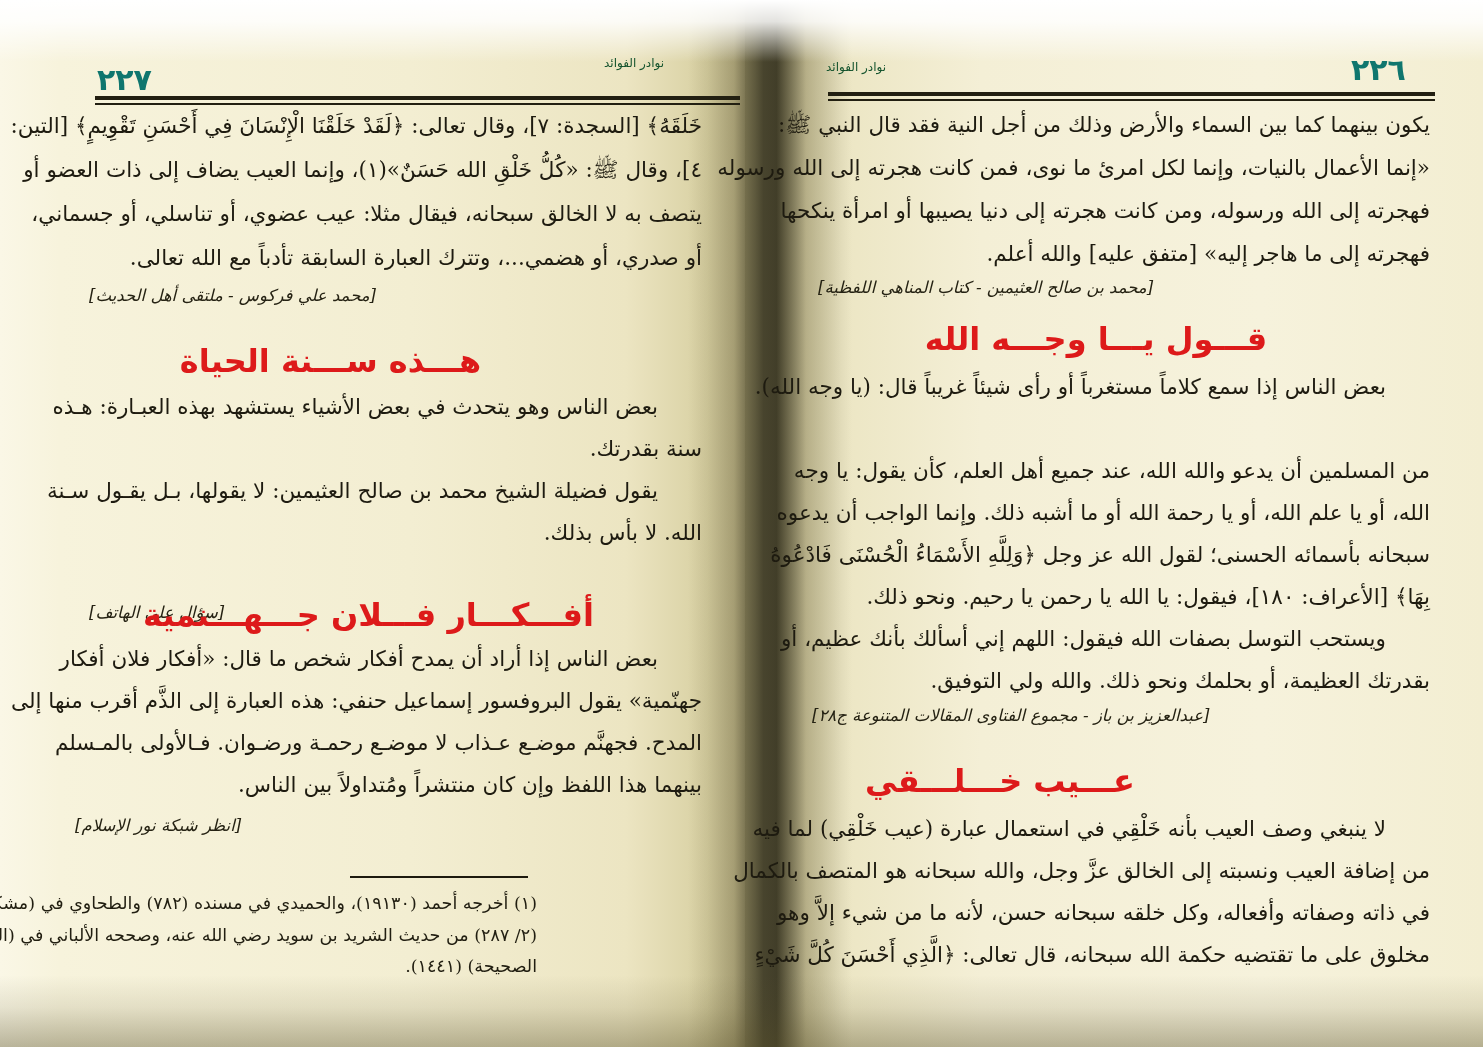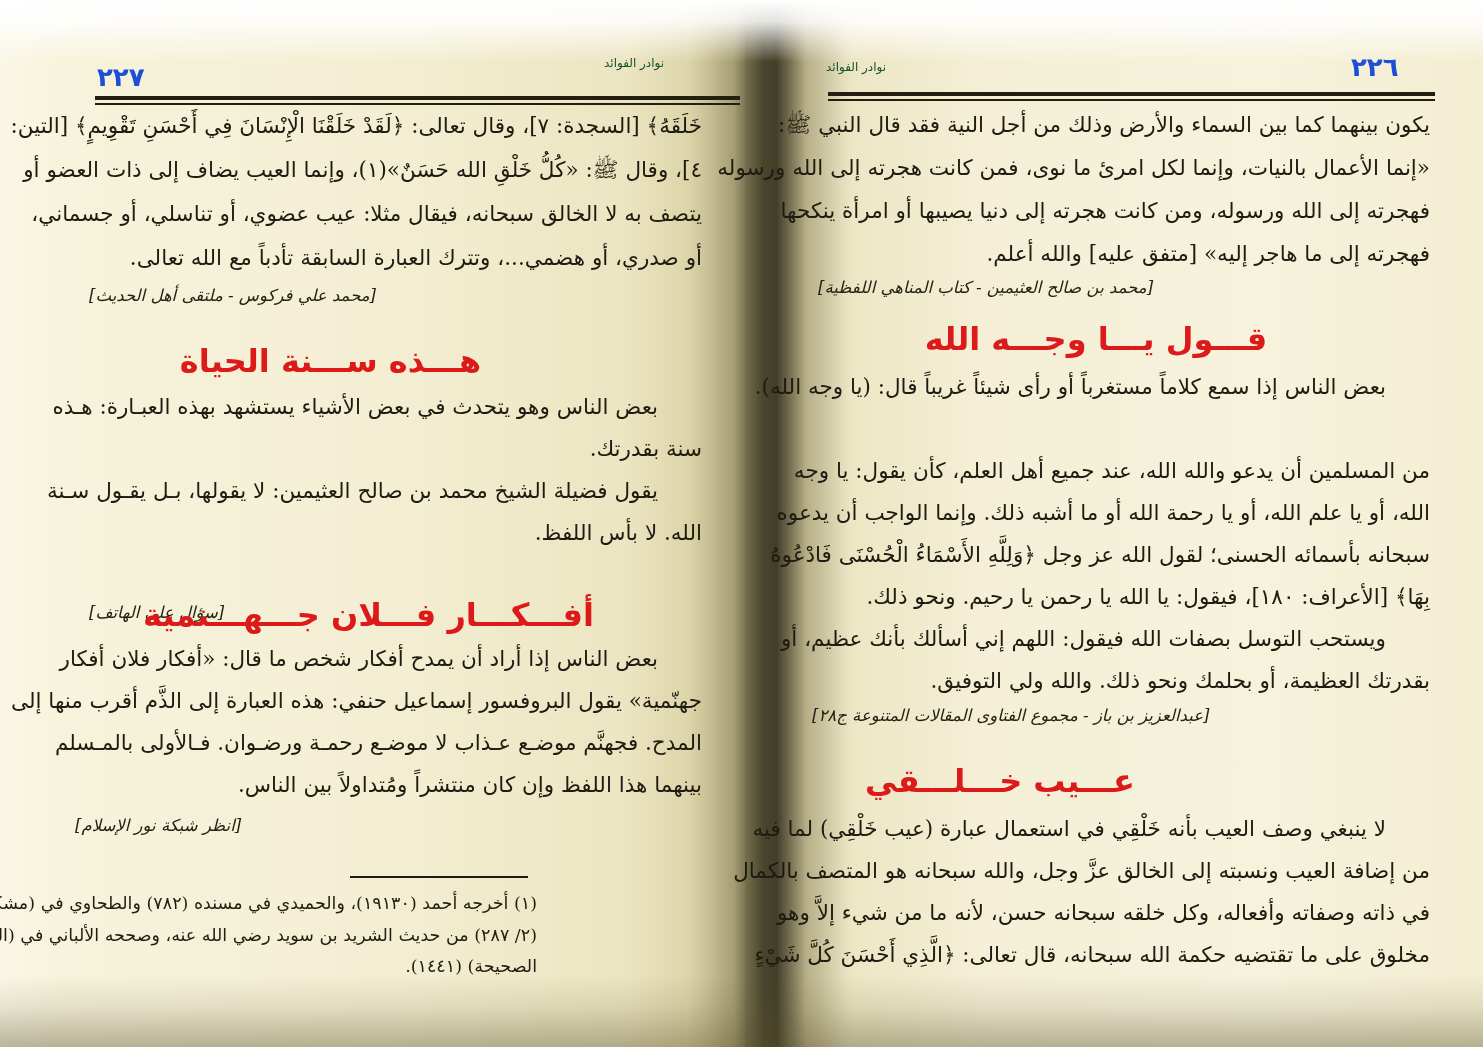--- a/index.html
+++ b/index.html
@@ -25,21 +25,21 @@
   .top-wash {
     position:absolute; left:0; top:0; width:100%; height:62px;
     background:linear-gradient(to bottom, #ffffff 0%, rgba(255,255,255,0.85) 35%, rgba(255,255,255,0) 100%);
   }
   .bottom-shade {
     position:absolute; left:0; bottom:0; width:100%; height:72px;
     background:linear-gradient(to top, rgba(88,80,42,0.40) 0%, rgba(88,80,42,0.12) 55%, rgba(88,80,42,0) 100%);
   }
   
   .runhead-title { position:absolute; font-size:12px; color:#14532d; direction:rtl; white-space:nowrap; }
-  .pagenum { position:absolute; font-size:26px; font-weight:bold; color:#1d4ed8; letter-spacing:2px; }
+  .pagenum { position:absolute; font-size:30px; font-weight:bold; color:#0f766e; letter-spacing:2px; }
   .head-rule { position:absolute; height:3px; border-top:4px solid #221f11; border-bottom:2px solid #221f11; }
   
   .col { position:absolute; top:0; height:100%; direction:rtl; }
   #col-right { left:830px; width:600px; }
   #col-left  { left:95px;  width:607px; }
   .ln {
     position:absolute; right:0; width:100%; box-sizing:border-box;
     font-size:21.5px; color:#1e1b10; white-space:nowrap; text-align:right;
   }
   .ind { padding-right:44px; }
@@ -104,21 +104,21 @@
     <div class="ln" style="top:113px">خَلَقَهُ﴾ [السجدة: ٧]، وقال تعالى: ﴿لَقَدْ خَلَقْنَا الْإِنْسَانَ فِي أَحْسَنِ تَقْوِيمٍ﴾ [التين:</div>
     <div class="ln" style="top:157px">٤]، وقال ﷺ: «كُلُّ خَلْقِ الله حَسَنٌ»(١)، وإنما العيب يضاف إلى ذات العضو أو</div>
     <div class="ln" style="top:201px">يتصف به لا الخالق سبحانه، فيقال مثلا: عيب عضوي، أو تناسلي، أو جسماني،</div>
     <div class="ln" style="top:245px">أو صدري، أو هضمي...، وتترك العبارة السابقة تأدباً مع الله تعالى.</div>
     <div class="attr" style="top:286px; left:-6px;">[محمد علي فركوس - ملتقى أهل الحديث]</div>
 
     <div class="hd" style="top:342px; transform:translateX(-68px);">هـــذه ســـنة الحياة</div>
     <div class="ln ind" style="top:394px">بعض الناس وهو يتحدث في بعض الأشياء يستشهد بهذه العبـارة: هـذه</div>
     <div class="ln" style="top:436px">سنة بقدرتك.</div>
     <div class="ln ind" style="top:478px">يقول فضيلة الشيخ محمد بن صالح العثيمين: لا يقولها، بـل يقـول سـنة</div>
-    <div class="ln" style="top:520px">الله. لا بأس اللفظ.</div>
+    <div class="ln" style="top:520px">الله. لا بأس بذلك.</div>
     <div class="attr" style="top:559px; left:-6px;margin-top:44px;">[سؤال على الهاتف]</div>
 
     <div class="hd" style="top:596px; transform:translateX(-30px);">أفـــكـــار فـــلان جـــهـــنمية</div>
     <div class="ln ind" style="top:646px">بعض الناس إذا أراد أن يمدح أفكار شخص ما قال: «أفكار فلان أفكار</div>
     <div class="ln" style="top:688px">جهنّمية» يقول البروفسور إسماعيل حنفي: هذه العبارة إلى الذَّم أقرب منها إلى</div>
     <div class="ln" style="top:730px">المدح. فجهنَّم موضـع عـذاب لا موضـع رحمـة ورضـوان. فـالأولى بالمـسلم</div>
     <div class="ln" style="top:772px">بينهما هذا اللفظ وإن كان منتشراً ومُتداولاً بين الناس.</div>
     <div class="attr" style="top:816px; left:-20px;">[انظر شبكة نور الإسلام]</div>
 
     <div class="fn-rule"></div>

